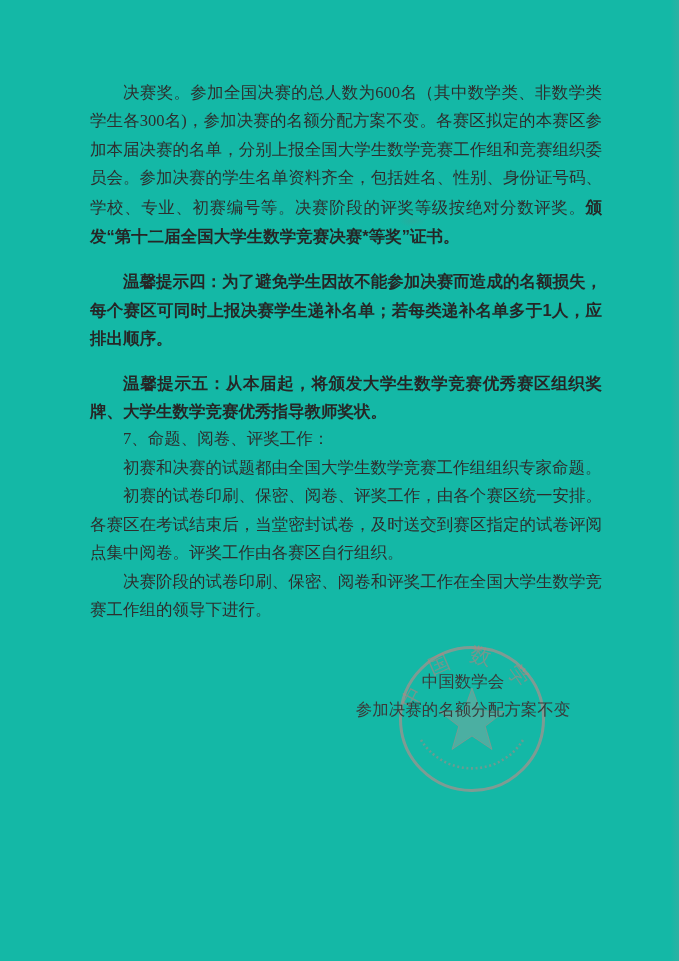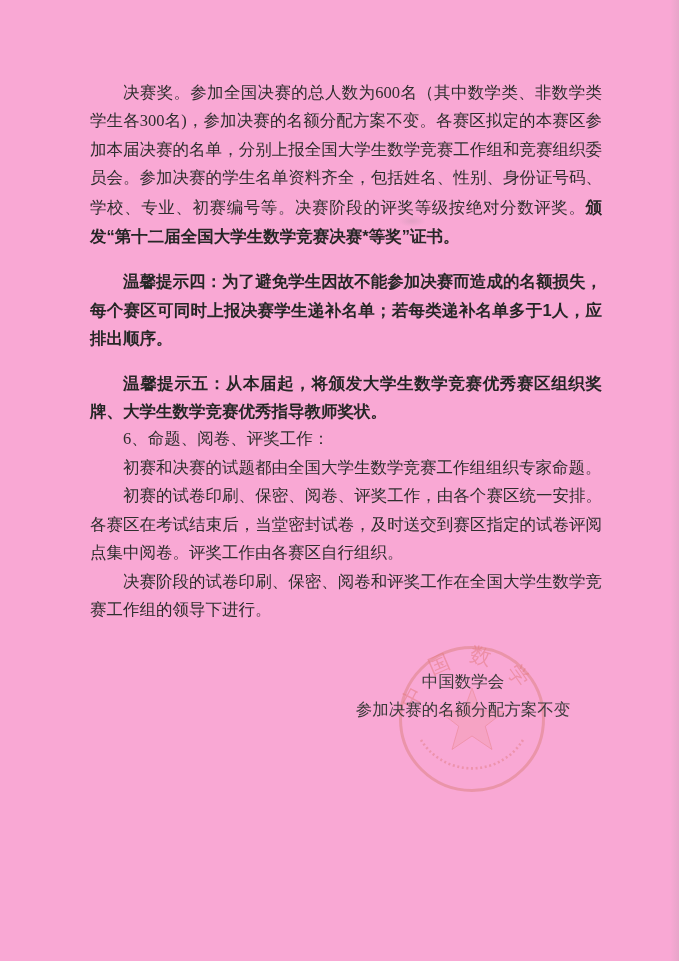--- a/index.html
+++ b/index.html
@@ -1,21 +1,21 @@
 <!DOCTYPE html>
 <html><head>
 <meta charset="utf-8">
 <style>
   html, body { margin: 0; padding: 0; background: #888; }
   .page {
     position: relative;
     width: 679px;
     height: 961px;
     margin: 0 auto;
-    background: #f9a8d4;
+    background: #14b8a6;
     overflow: hidden;
     font-family: "Liberation Serif", "DejaVu Serif", serif;
     color: #2e2e2e;
   }
   .scan-shadow-right {
     position: absolute;
     top: 0; right: 0;
     width: 9px; height: 100%;
     background: linear-gradient(to right, rgba(255,255,255,0), rgba(150,150,150,0.18));
     pointer-events: none;
@@ -77,21 +77,21 @@
 
 <div class="page">
 
   <div class="body-text">
     <p><span>决赛奖。参加全国决赛的总人数为600名（其中数学类、非数学类学生各300名)，参加决赛的名额分配方案不变。各赛区拟定的本赛区参加本届决赛的名单，分别上报全国大学生数学竞赛工作组和竞赛组织委员会。参加决赛的学生名单资料齐全，包括姓名、性别、身份证号码、学校、专业、初赛编号等。决赛阶段的评奖等级按绝对分数评奖。</span><span class="bold-hei">颁发“第十二届全国大学生数学竞赛决赛*等奖”证书。</span></p>
 
     <p class="tip">温馨提示四：为了避免学生因故不能参加决赛而造成的名额损失，每个赛区可同时上报决赛学生递补名单；若每类递补名单多于1人，应排出顺序。</p>
 
     <p class="tip">温馨提示五：从本届起，将颁发大学生数学竞赛优秀赛区组织奖牌、大学生数学竞赛优秀指导教师奖状。</p>
 
-    <p>6、命题、阅卷、评奖工作：</p>
+    <p>7、命题、阅卷、评奖工作：</p>
 
     <p>初赛和决赛的试题都由全国大学生数学竞赛工作组组织专家命题。</p>
 
     <p>初赛的试卷印刷、保密、阅卷、评奖工作，由各个赛区统一安排。各赛区在考试结束后，当堂密封试卷，及时送交到赛区指定的试卷评阅点集中阅卷。评奖工作由各赛区自行组织。</p>
 
     <p>决赛阶段的试卷印刷、保密、阅卷和评奖工作在全国大学生数学竞赛工作组的领导下进行。</p>
 
   </div>
 
   <svg class="seal" viewBox="0 0 150 150" aria-hidden="true">

